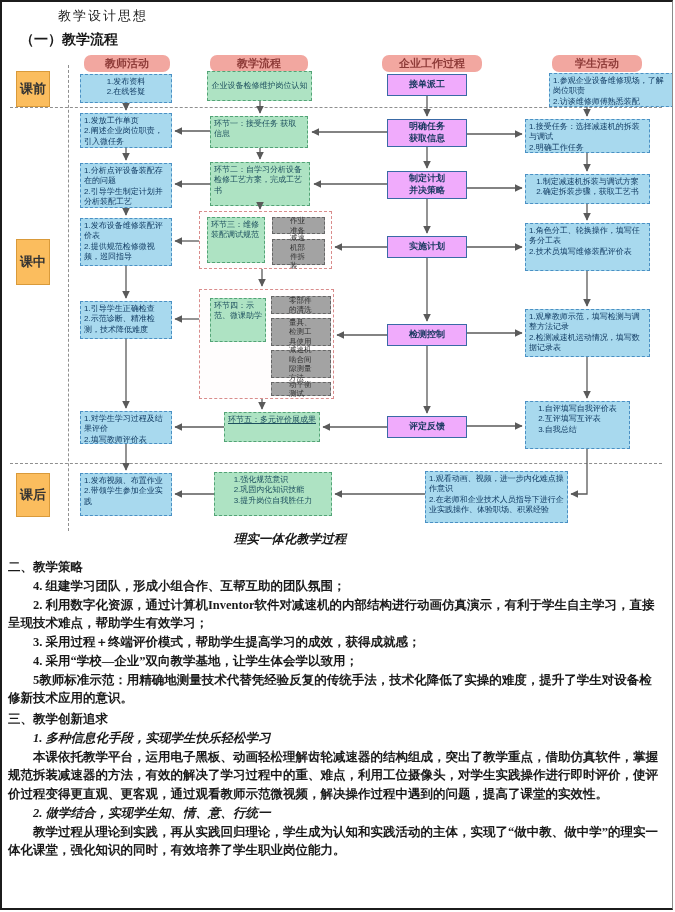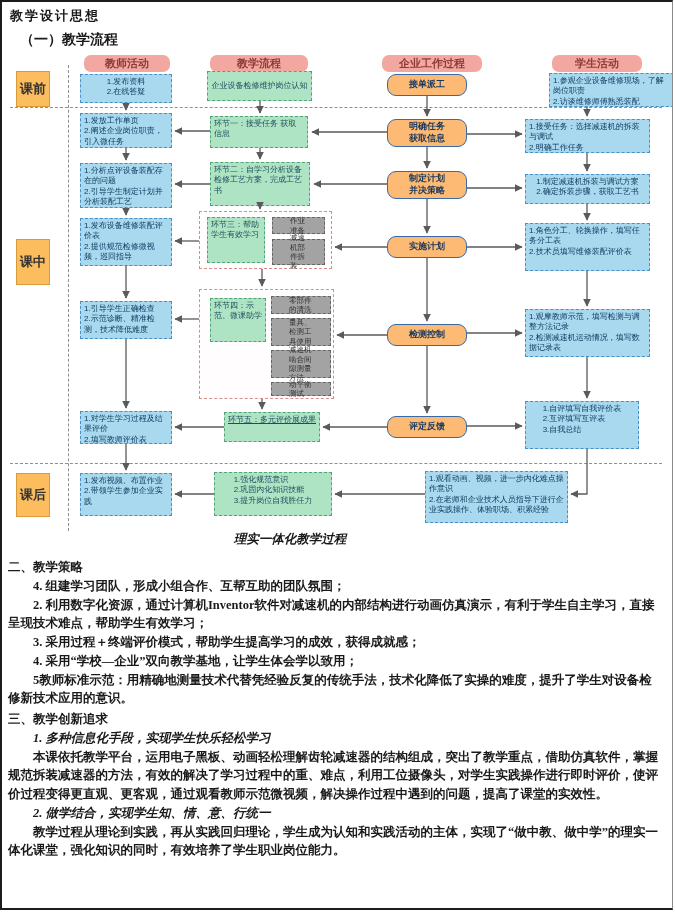--- a/index.html
+++ b/index.html
@@ -1,26 +1,26 @@
 <!DOCTYPE html>
 <html><head>
 <meta charset="utf-8">
 <style>
   html,body{margin:0;padding:0;background:#fff;}
   body{font-family:"Liberation Sans","DejaVu Sans",sans-serif;color:#1a1a1a;}
   .page{position:relative;width:673px;height:910px;border:2px solid #1c1c1c;border-right:1px solid #8a8a8a;box-sizing:border-box;background:#fff;overflow:hidden;}
-  .doc-title{font-size:13px;font-weight:bold;padding:5px 0 0 8px;letter-spacing:2px;font-family:"Liberation Serif","DejaVu Serif",serif;}
+  .doc-title{font-size:13px;font-weight:normal;padding:5px 0 0 8px;letter-spacing:2px;font-family:"Liberation Serif","DejaVu Serif",serif;margin-left:48px;}
   .sec1-title{font-size:14px;font-weight:bold;padding:6px 0 0 18px;font-family:"Liberation Serif","DejaVu Serif",serif;}
   .chart{position:relative;width:660px;height:505px;margin:2px 0 0 8px;}
   .node{position:absolute;box-sizing:border-box;white-space:pre-line;display:flex;align-items:center;justify-content:center;text-align:left;}
   .hdr{background:#f2a7a0;color:#8e3b38;font-weight:bold;font-size:11px;border-radius:7px;justify-content:center;text-align:center;}
   .phase{background:#fbbd5e;border:1.5px solid #d99a3a;color:#333;font-weight:bold;font-size:13px;line-height:1.2;text-align:center;justify-content:center;padding:2px;}
   .tbox{background:#a8d9ee;border:1px dashed #4a90c4;color:#123c63;font-size:8px;line-height:1.3;padding:2px 3px;align-items:flex-start;}
   .gbox{background:#aee3c3;border:1px dashed #53a376;color:#1d4f5e;font-size:8px;line-height:1.3;padding:2px 3px;align-items:flex-start;}
-  .bluebox{background:#fdba74;border:1px solid #3a6aa5;border-radius:9px;color:#17375e;font-weight:bold;font-size:9px;line-height:1.3;text-align:center;justify-content:center;}
+  .bluebox{background:#f0abfc;border:1px solid #3a6aa5;border-radius:0;color:#17375e;font-weight:bold;font-size:9px;line-height:1.3;text-align:center;justify-content:center;}
   .wbox{background:#a3a3a3;border:1px dashed #666;color:#333;font-size:7.5px;line-height:1.25;padding:1px 17px;align-items:center;}
   .group{position:absolute;border:1px dashed #d98c8c;background:#fffdfd;box-sizing:border-box;}
   .sepH{position:absolute;border-top:1.5px dashed #8f8f8f;height:0;}
   .sepV{position:absolute;border-left:1.5px dashed #8f8f8f;width:0;}
   .caption{position:absolute;left:0;top:480px;width:560px;text-align:center;font-weight:bold;font-style:italic;font-size:12.5px;font-family:"Liberation Serif","DejaVu Serif",serif;}
   .bodytext{padding:2px 8px 0 6px;font-size:12.5px;font-weight:bold;line-height:1.5;font-family:"Liberation Serif","DejaVu Serif",serif;}
   .bodytext p{margin:0;}
   .indent{text-indent:2em;}
   .kai{font-style:italic;}
   svg.arrows{position:absolute;left:0;top:0;pointer-events:none;}
@@ -61,21 +61,21 @@
     <div class="node tbox" style="left:70px;top:360px;width:92px;height:33px;">1.对学生学习过程及结果评价
 2.填写教师评价表</div>
     <div class="node tbox" style="left:70px;top:422px;width:92px;height:43px;">1.发布视频、布置作业
 2.带领学生参加企业实践</div>
 
     <div class="node gbox" style="left:197px;top:20px;width:105px;height:30px;align-items:center;">企业设备检修维护岗位认知</div>
     <div class="node gbox" style="left:200px;top:65px;width:98px;height:32px;">环节一：接受任务 获取信息</div>
     <div class="node gbox" style="left:200px;top:111px;width:100px;height:44px;">环节二：自学习分析设备检修工艺方案，完成工艺书</div>
 
     <div class="group" style="left:189px;top:160px;width:133px;height:58px;"></div>
-    <div class="node gbox" style="left:197px;top:166px;width:58px;height:46px;">环节三：帮助学生有效学习</div>
+    <div class="node gbox" style="left:197px;top:166px;width:58px;height:46px;">环节三：维修装配调试规范</div>
     <div class="node wbox" style="left:262px;top:166px;width:53px;height:17px;">作业准备</div>
     <div class="node wbox" style="left:262px;top:188px;width:53px;height:26px;">减速机部件拆装</div>
 
     <div class="group" style="left:189px;top:238px;width:135px;height:110px;"></div>
     <div class="node gbox" style="left:200px;top:247px;width:56px;height:44px;">环节四：示范、微课助学</div>
     <div class="node wbox" style="left:261px;top:245px;width:60px;height:18px;">零部件的清洗</div>
     <div class="node wbox" style="left:261px;top:267px;width:60px;height:28px;">量具、检测工具使用</div>
     <div class="node wbox" style="left:261px;top:299px;width:60px;height:28px;">减速机啮合间隙测量方法</div>
     <div class="node wbox" style="left:261px;top:331px;width:60px;height:14px;">动平衡测试</div>
 
@@ -96,21 +96,21 @@
     <div class="node tbox" style="left:515px;top:22px;width:125px;height:34px;margin-left:24px;">1.参观企业设备维修现场，了解岗位职责
 2.访谈维修师傅熟悉装配</div>
     <div class="node tbox" style="left:515px;top:68px;width:125px;height:34px;">1.接受任务：选择减速机的拆装与调试
 2.明确工作任务</div>
     <div class="node tbox" style="left:515px;top:123px;width:125px;height:30px;">1.制定减速机拆装与调试方案
 2.确定拆装步骤，获取工艺书</div>
     <div class="node tbox" style="left:515px;top:172px;width:125px;height:48px;">1.角色分工、轮换操作，填写任务分工表
 2.技术员填写维修装配评价表</div>
     <div class="node tbox" style="left:515px;top:258px;width:125px;height:48px;">1.观摩教师示范，填写检测与调整方法记录
 2.检测减速机运动情况，填写数据记录表</div>
-    <div class="node tbox" style="left:515px;top:350px;width:114px;height:48px;">1.自评填写自我评价表
+    <div class="node tbox" style="left:515px;top:350px;width:105px;height:48px;">1.自评填写自我评价表
 2.互评填写互评表
 3.自我总结</div>
     <div class="node tbox" style="left:415px;top:420px;width:143px;height:52px;">1.观看动画、视频，进一步内化难点操作意识
 2.在老师和企业技术人员指导下进行企业实践操作、体验职场、积累经验</div>
 
     <svg class="arrows" width="660" height="505" viewBox="0 0 660 505">
       <defs>
         <marker id="ah" markerWidth="7" markerHeight="7" refX="5.5" refY="3" orient="auto">
           <path d="M0,0 L6,3 L0,6 Z" fill="#5a5a5a"></path>
         </marker>

